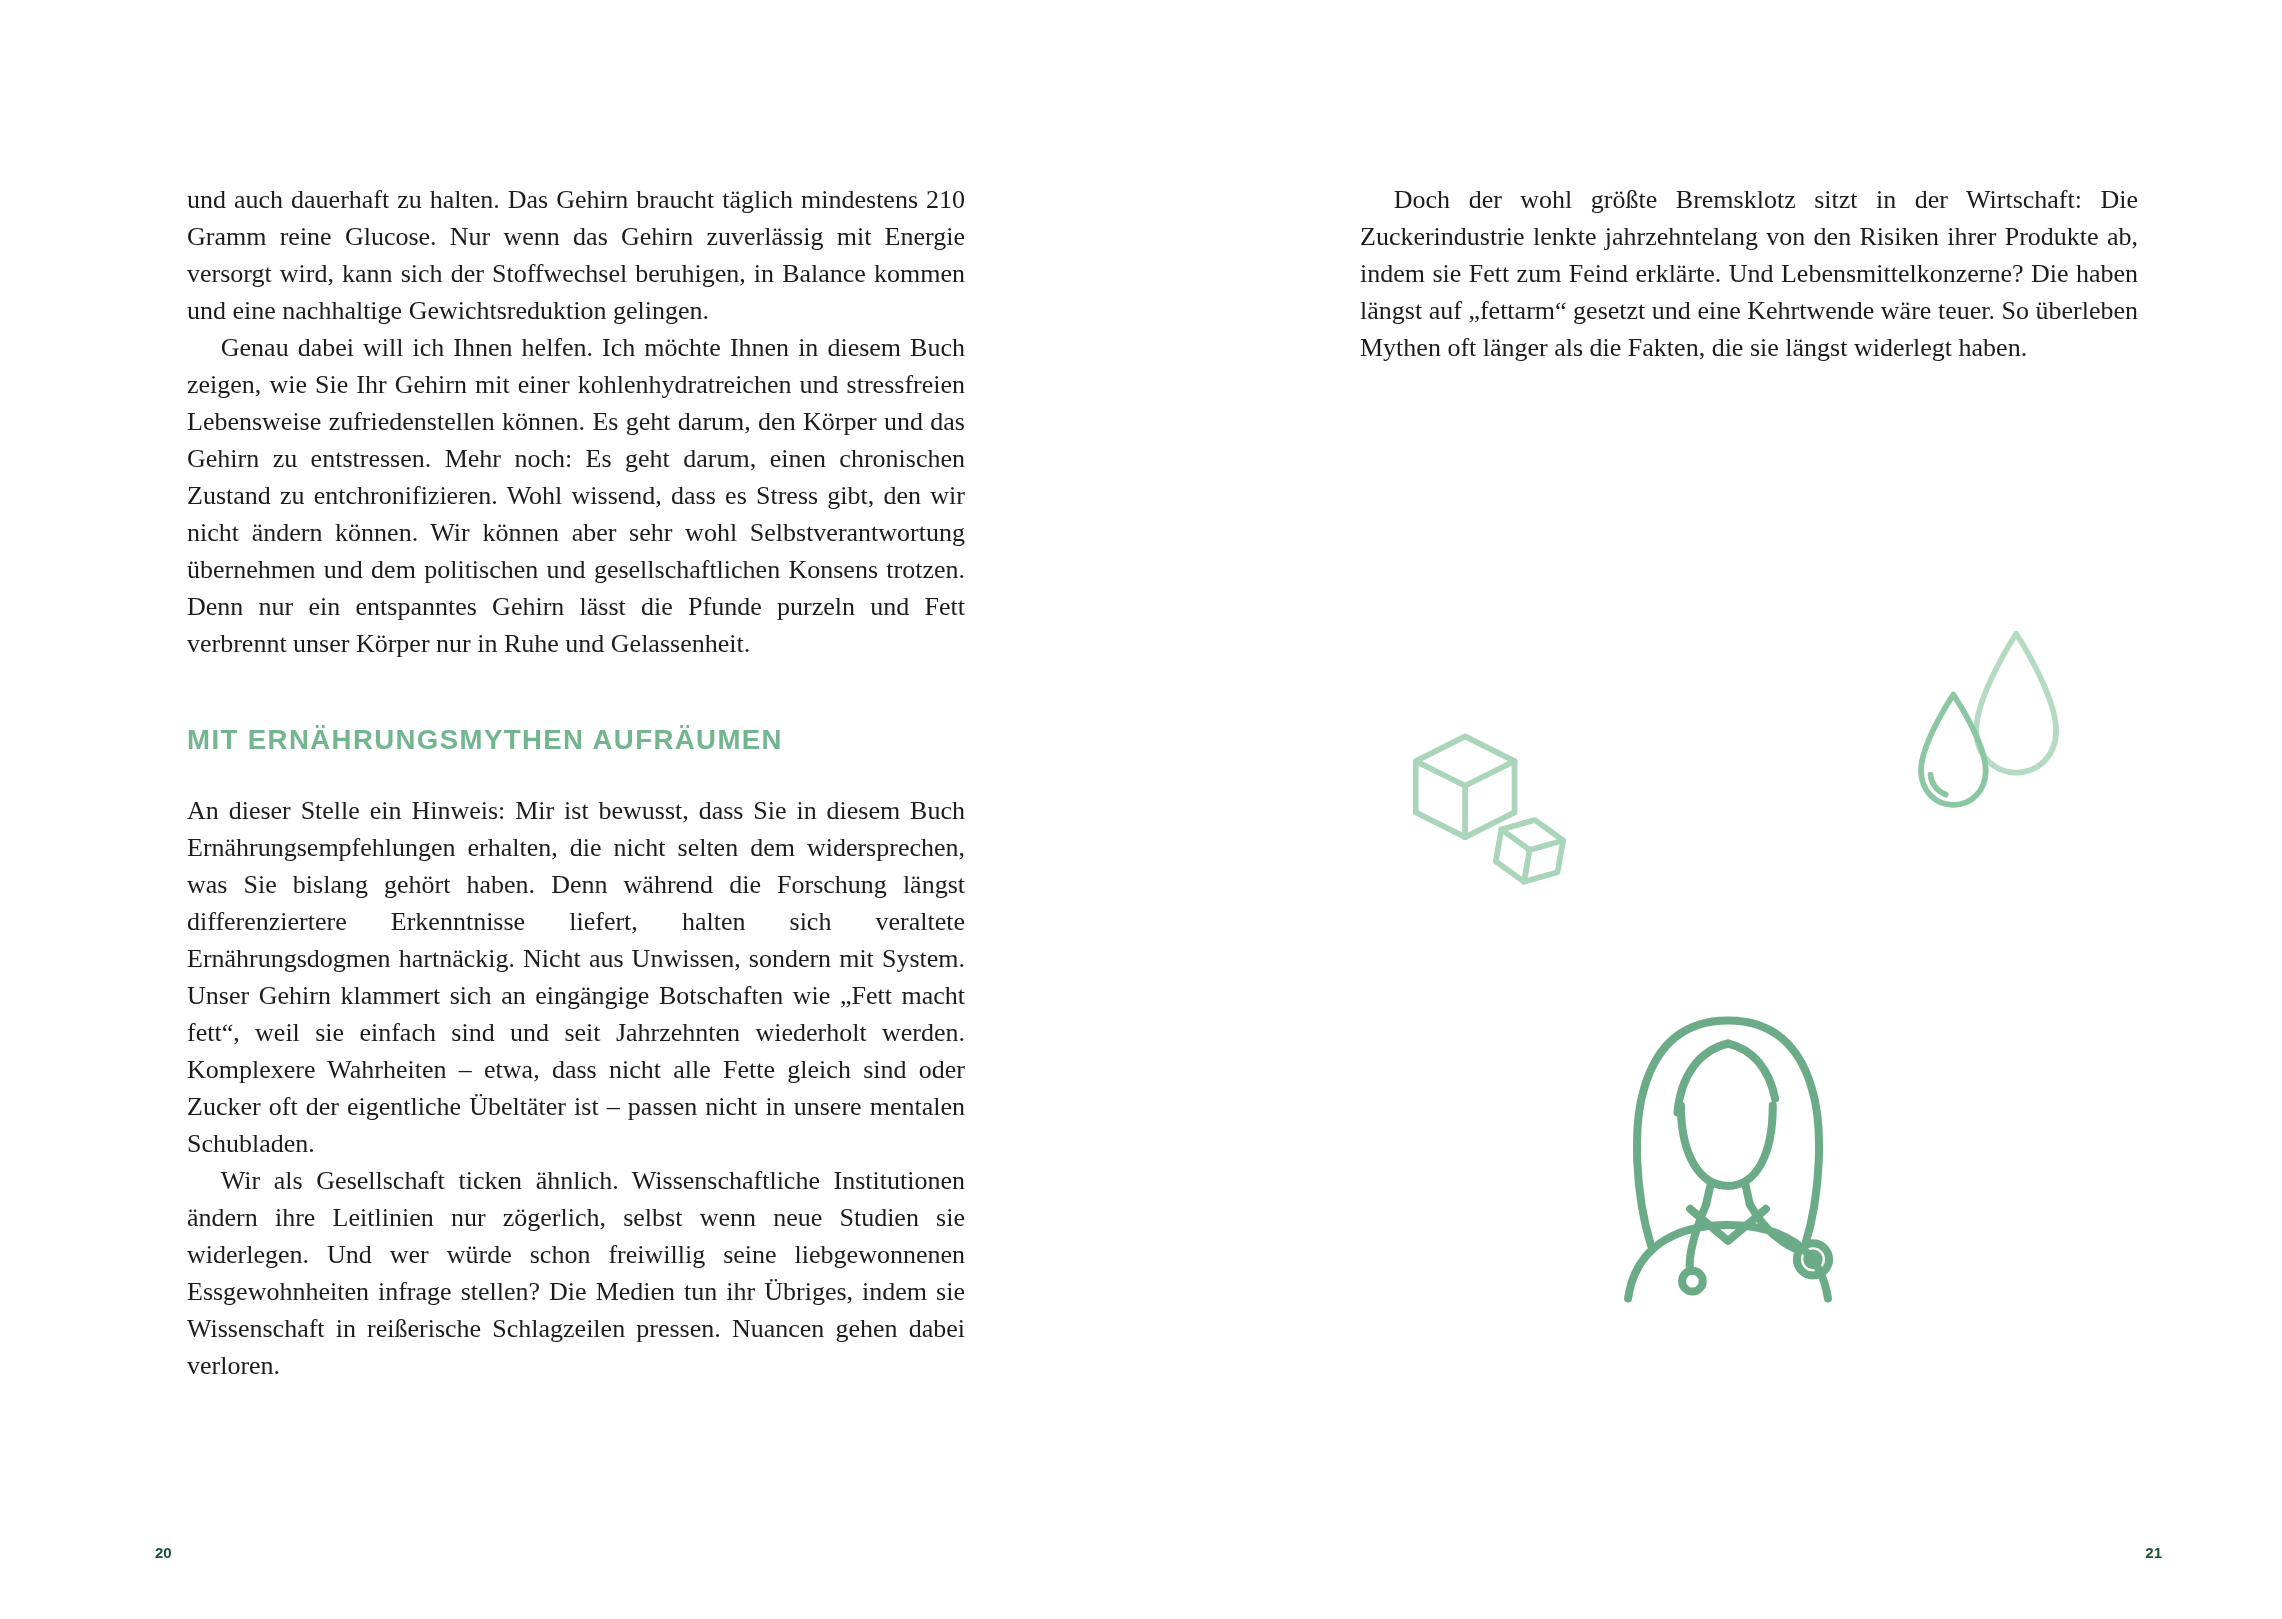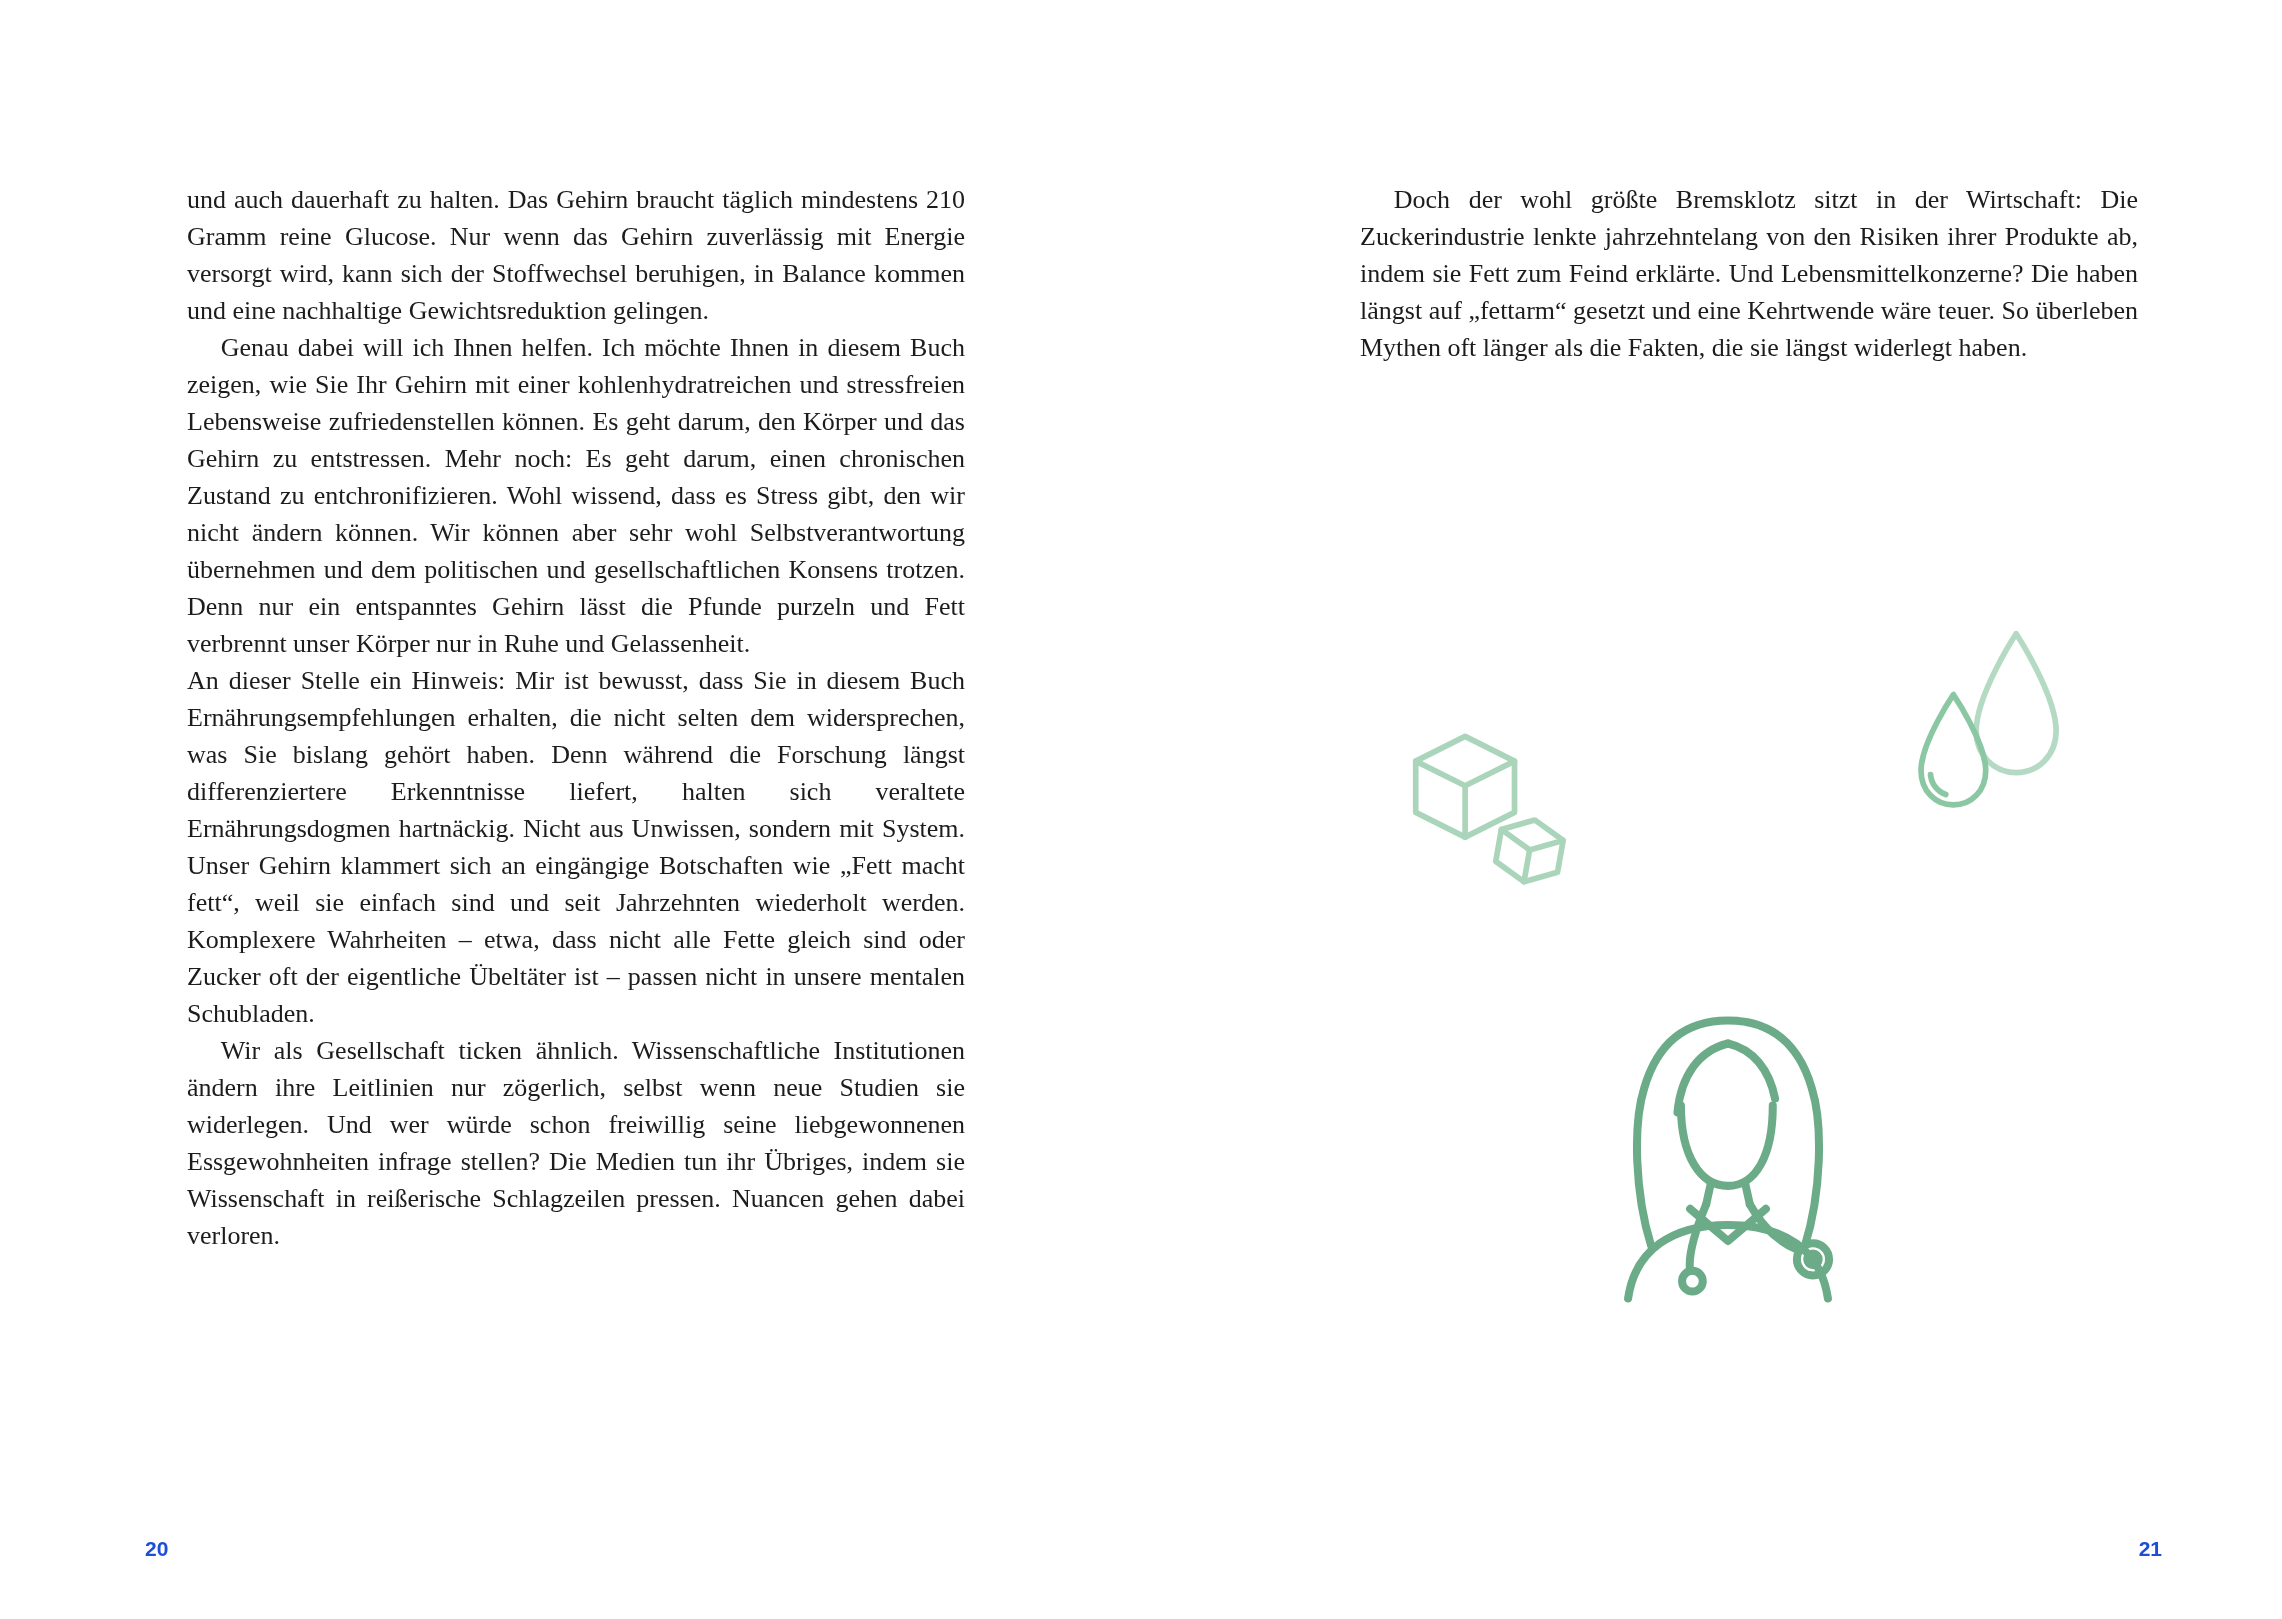--- a/index.html
+++ b/index.html
@@ -53,42 +53,44 @@
   p.emphasis {
     font-weight: 700;
     color: #68ab86;
     margin: 0;
   }
   .page-number {
     position: absolute;
     bottom: 59px;
     font-family: "Liberation Sans", sans-serif;
     font-weight: 700;
-    font-size: 21px;
-    color: #1d4ed8;
+    font-size: 15px;
+    color: #14532d;
+    margin-left: 10px;
   }
   .page-number.num-left { left: 145px; }
   .page-number.num-right { right: 120px; text-align: right; }
   .illo {
     position: absolute;
   }
   .illo svg { display: block; }
   #illo-sugar   { left: 267px; top: 725px; }
   #illo-drops   { left: 761px; top: 626px; }
   #illo-doctor  { left: 418px; top: 970px; }
 </style>
 </head>
 <body>
 
 <div class="spread">
 
   <section class="page page-left">
     <div class="text-col">
       <p class="body">und auch dauerhaft zu halten. Das Gehirn braucht täglich mindestens 210 Gramm reine Glucose. Nur wenn das Gehirn zuverlässig mit Energie versorgt wird, kann sich der Stoffwechsel beruhigen, in Balance kommen und eine nachhaltige Gewichtsreduktion gelingen.</p>
       <p class="body indent">Genau dabei will ich Ihnen helfen. Ich möchte Ihnen in diesem Buch zeigen, wie Sie Ihr Gehirn mit einer kohlenhydratreichen und stressfreien Lebensweise zufriedenstellen können. Es geht darum, den Körper und das Gehirn zu entstressen. Mehr noch: Es geht darum, einen chronischen Zustand zu entchronifizieren. Wohl wissend, dass es Stress gibt, den wir nicht ändern können. Wir können aber sehr wohl Selbstverantwortung übernehmen und dem politischen und gesellschaftlichen Konsens trotzen. Denn nur ein entspanntes Gehirn lässt die Pfunde purzeln und Fett verbrennt unser Körper nur in Ruhe und Gelassenheit.</p>
+      <h2 class="section-heading">MIT ERNÄHRUNGSMYTHEN AUFRÄUMEN</h2>
       <p class="body">An dieser Stelle ein Hinweis: Mir ist bewusst, dass Sie in diesem Buch Ernährungsempfehlungen erhalten, die nicht selten dem widersprechen, was Sie bislang gehört haben. Denn während die Forschung längst differenziertere Erkenntnisse liefert, halten sich veraltete Ernährungsdogmen hartnäckig. Nicht aus Unwissen, sondern mit System. Unser Gehirn klammert sich an eingängige Botschaften wie „Fett macht fett“, weil sie einfach sind und seit Jahrzehnten wiederholt werden. Komplexere Wahrheiten – etwa, dass nicht alle Fette gleich sind oder Zucker oft der eigentliche Übeltäter ist – passen nicht in unsere mentalen Schubladen.</p>
       <p class="body indent">Wir als Gesellschaft ticken ähnlich. Wissenschaftliche Institutionen ändern ihre Leitlinien nur zögerlich, selbst wenn neue Studien sie widerlegen. Und wer würde schon freiwillig seine liebgewonnenen Essgewohnheiten infrage stellen? Die Medien tun ihr Übriges, indem sie Wissenschaft in reißerische Schlagzeilen pressen. Nuancen gehen dabei verloren.</p>
     </div>
     <div class="page-number num-left">20</div>
   </section>
 
   <section class="page page-right">
     <div class="text-col">
       <p class="body indent">Doch der wohl größte Bremsklotz sitzt in der Wirtschaft: Die Zuckerindustrie lenkte jahrzehntelang von den Risiken ihrer Produkte ab, indem sie Fett zum Feind erklärte. Und Lebensmittelkonzerne? Die haben längst auf „fettarm“ gesetzt und eine Kehrtwende wäre teuer. So überleben Mythen oft länger als die Fakten, die sie längst widerlegt haben.</p>
     </div>

